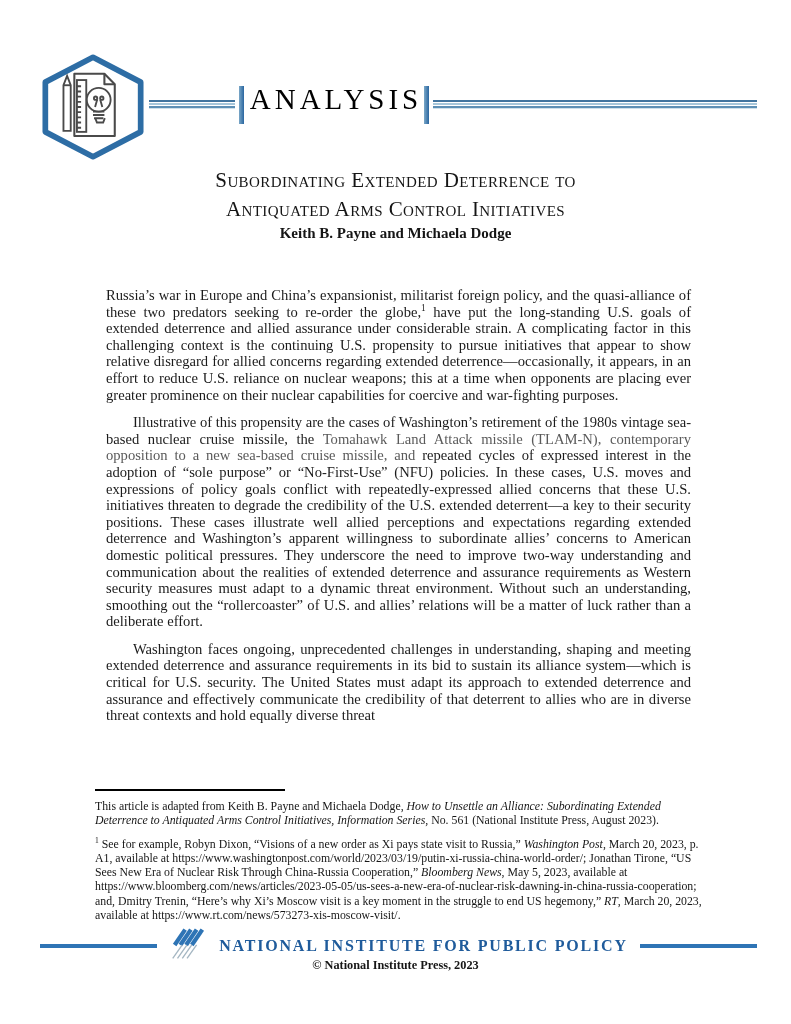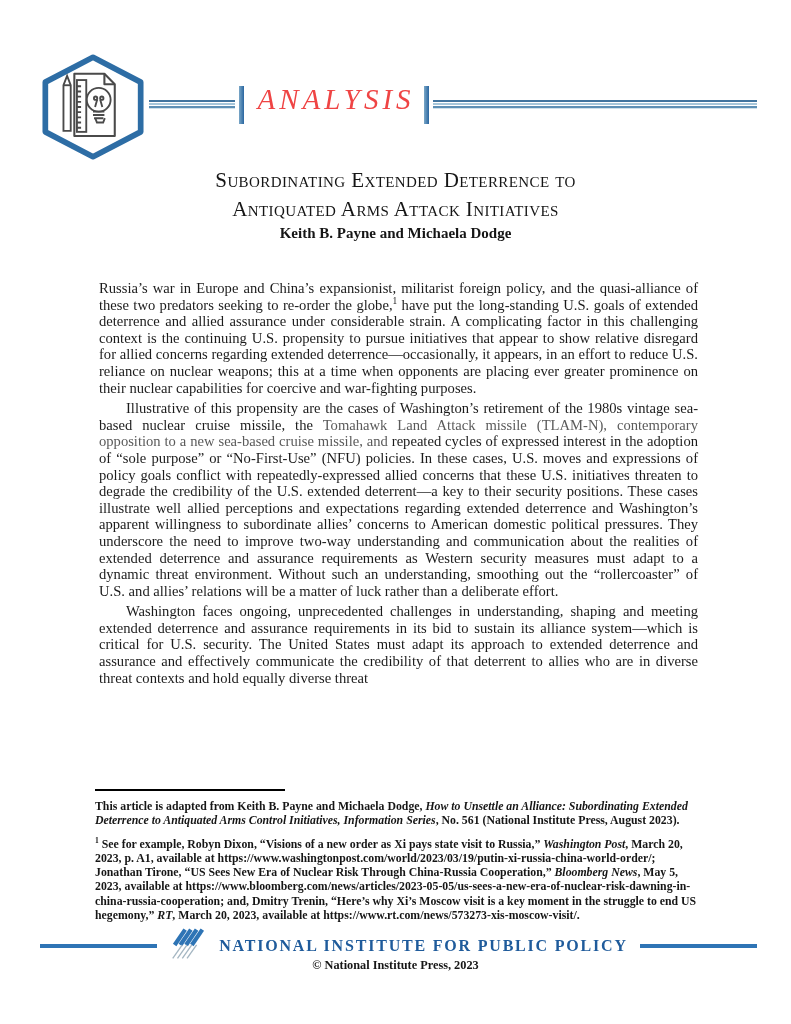--- a/index.html
+++ b/index.html
@@ -15,39 +15,39 @@
       #a6c6da 3px,#a6c6da 5px,
       #ffffff 5px,#ffffff 6px,
       #5d8fb5 6px,#5d8fb5 8px,
       #cfe0ea 8px,#cfe0ea 9px);}
   .stripe-left{left:149px;top:100px;width:86px;}
   .stripe-right{left:433px;top:100px;width:324px;}
   .vbar{position:absolute;top:86px;width:5px;height:38px;background:linear-gradient(90deg,#7aa7c7,#2a66a0);}
   .vbar-left{left:239px;}
   .vbar-right{left:424px;}
   .analysis{position:absolute;left:248px;top:83px;width:176px;text-align:center;
-    font-size:29px;letter-spacing:4px;color:#ef4444;font-style:italic;}
+    font-size:29px;letter-spacing:4px;color:#000000;}
 
   
   .title{position:absolute;left:0;right:0;top:166px;text-align:center;
     font-weight:normal;font-variant:small-caps;font-size:21px;line-height:29px;letter-spacing:0.4px;color:#151515;}
   .authors{position:absolute;left:0;right:0;top:225px;text-align:center;
     font-weight:bold;font-size:15px;color:#151515;}
 
   
   .body-text{position:absolute;left:95px;top:276px;width:607px;
     text-align:justify;font-size:14.6px;line-height:16.6px;color:#1b1b1b;}
-  .body-text p{margin:4px;font-family:Liberation Serif, serif;}
+  .body-text p{margin:11px;font-family:Liberation Serif, serif;}
   .body-text p.indent{text-indent:27px;}
   sup{font-size:64%;line-height:0;vertical-align:super;}
   .gray{color:#5a5a5a;}
 
   
   .footnotes{position:absolute;left:95px;top:789px;width:607px;
-    font-size:11.8px;line-height:14.3px;font-weight:bold;color:#161616;
+    font-size:11.8px;line-height:14.3px;font-weight:normal;color:#161616;
     text-align:left;overflow-wrap:anywhere;}
   .fn-rule{width:190px;height:0;border-top:2px solid #000;margin:0 0 8px 0;}
   .fn{margin:0 0 9px 0;}
 
   
   .footer-row{position:absolute;left:40px;right:34px;top:928px;height:36px;
     display:flex;align-items:center;}
   .fline{flex:1;height:4px;background:#2e74b5;}
   .nipp-logo{margin:0 8px 0 10px;flex:0 0 auto;}
   .org-name{flex:0 0 auto;font-weight:bold;font-size:16px;letter-spacing:1.8px;
@@ -83,21 +83,21 @@
   </div>
 
   <div class="stripe stripe-left"></div>
   <div class="vbar vbar-left"></div>
   <div class="analysis">ANALYSIS</div>
   <div class="vbar vbar-right"></div>
   <div class="stripe stripe-right"></div>
 
   <div class="title">
     <div>Subordinating Extended Deterrence to</div>
-    <div>Antiquated Arms Attack Initiatives</div>
+    <div>Antiquated Arms Control Initiatives</div>
   </div>
   <div class="authors">Keith B. Payne and Michaela Dodge</div>
 
   <div class="body-text">
     <p><span>Russia’s war in Europe and China’s expansionist, militarist foreign policy, and the quasi-alliance of these two predators seeking to re-order the globe,</span><sup>1</sup><span> have put the long-standing U.S. goals of extended deterrence and allied assurance under considerable strain. A complicating factor in this challenging context is the continuing U.S. propensity to pursue initiatives that appear to show relative disregard for allied concerns regarding extended deterrence—occasionally, it appears, in an effort to reduce U.S. reliance on nuclear weapons; this at a time when opponents are placing ever greater prominence on their nuclear capabilities for coercive and war-fighting purposes.</span></p>
     <p class="indent"><span>Illustrative of this propensity are the cases of Washington’s retirement of the 1980s vintage sea-based nuclear cruise missile, the </span><span class="gray">Tomahawk Land Attack missile (TLAM-N), contemporary opposition to a new sea-based cruise missile, and </span><span>repeated cycles of expressed interest in the adoption of “sole purpose” or “No-First-Use” (NFU) policies. In these cases, U.S. moves and expressions of policy goals conflict with repeatedly-expressed allied concerns that these U.S. initiatives threaten to degrade the credibility of the U.S. extended deterrent—a key to their security positions. These cases illustrate well allied perceptions and expectations regarding extended deterrence and Washington’s apparent willingness to subordinate allies’ concerns to American domestic political pressures. They underscore the need to improve two-way understanding and communication about the realities of extended deterrence and assurance requirements as Western security measures must adapt to a dynamic threat environment. Without such an understanding, smoothing out the “rollercoaster” of U.S. and allies’ relations will be a matter of luck rather than a deliberate effort.</span></p>
     <p class="indent"><span>Washington faces ongoing, unprecedented challenges in understanding, shaping and meeting extended deterrence and assurance requirements in its bid to sustain its alliance system—which is critical for U.S. security. The United States must adapt its approach to extended deterrence and assurance and effectively communicate the credibility of that deterrent to allies who are in diverse threat contexts and hold equally diverse threat</span></p>
   </div>
 
   <div class="footnotes">

